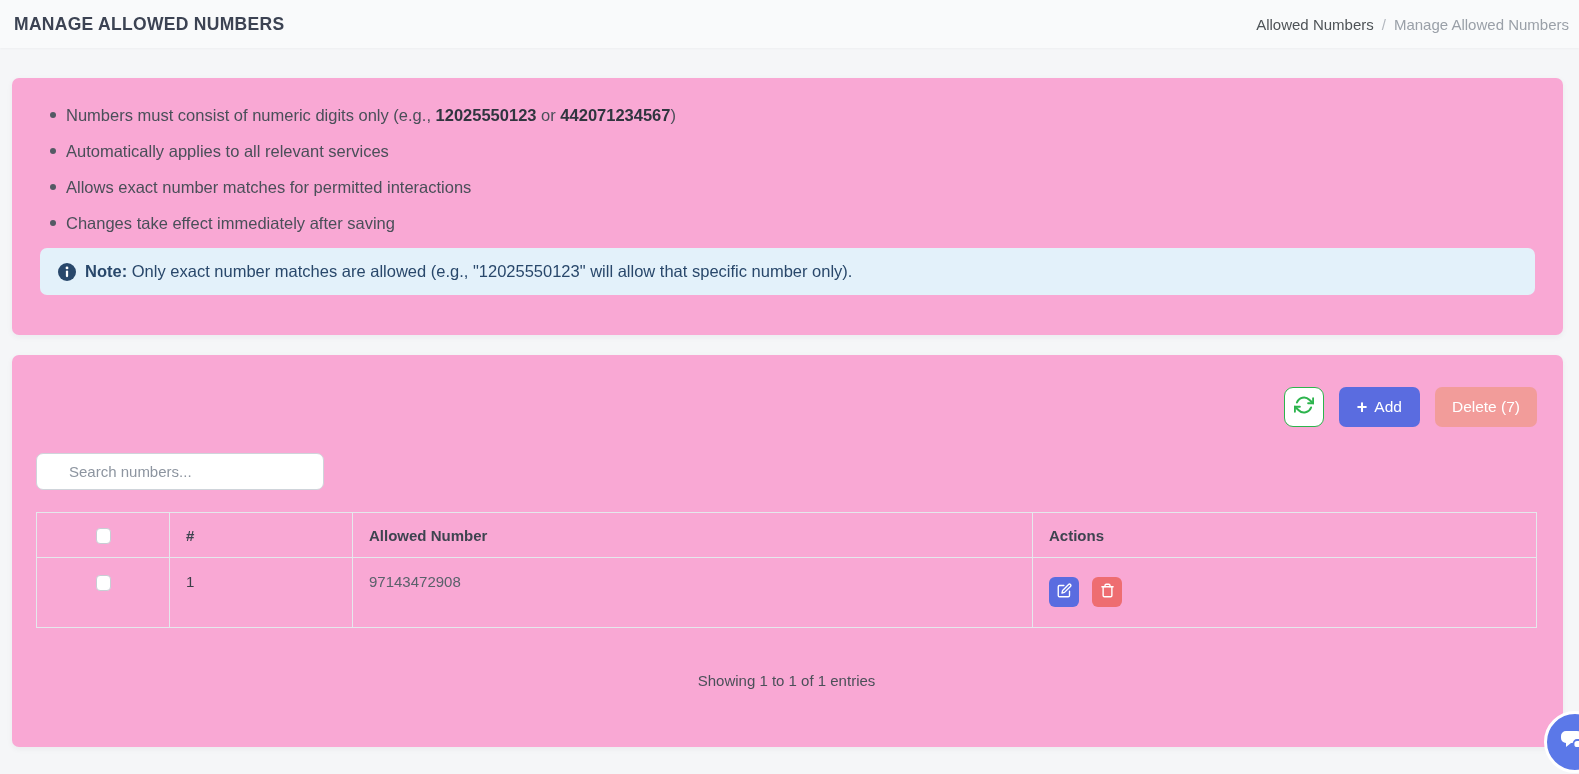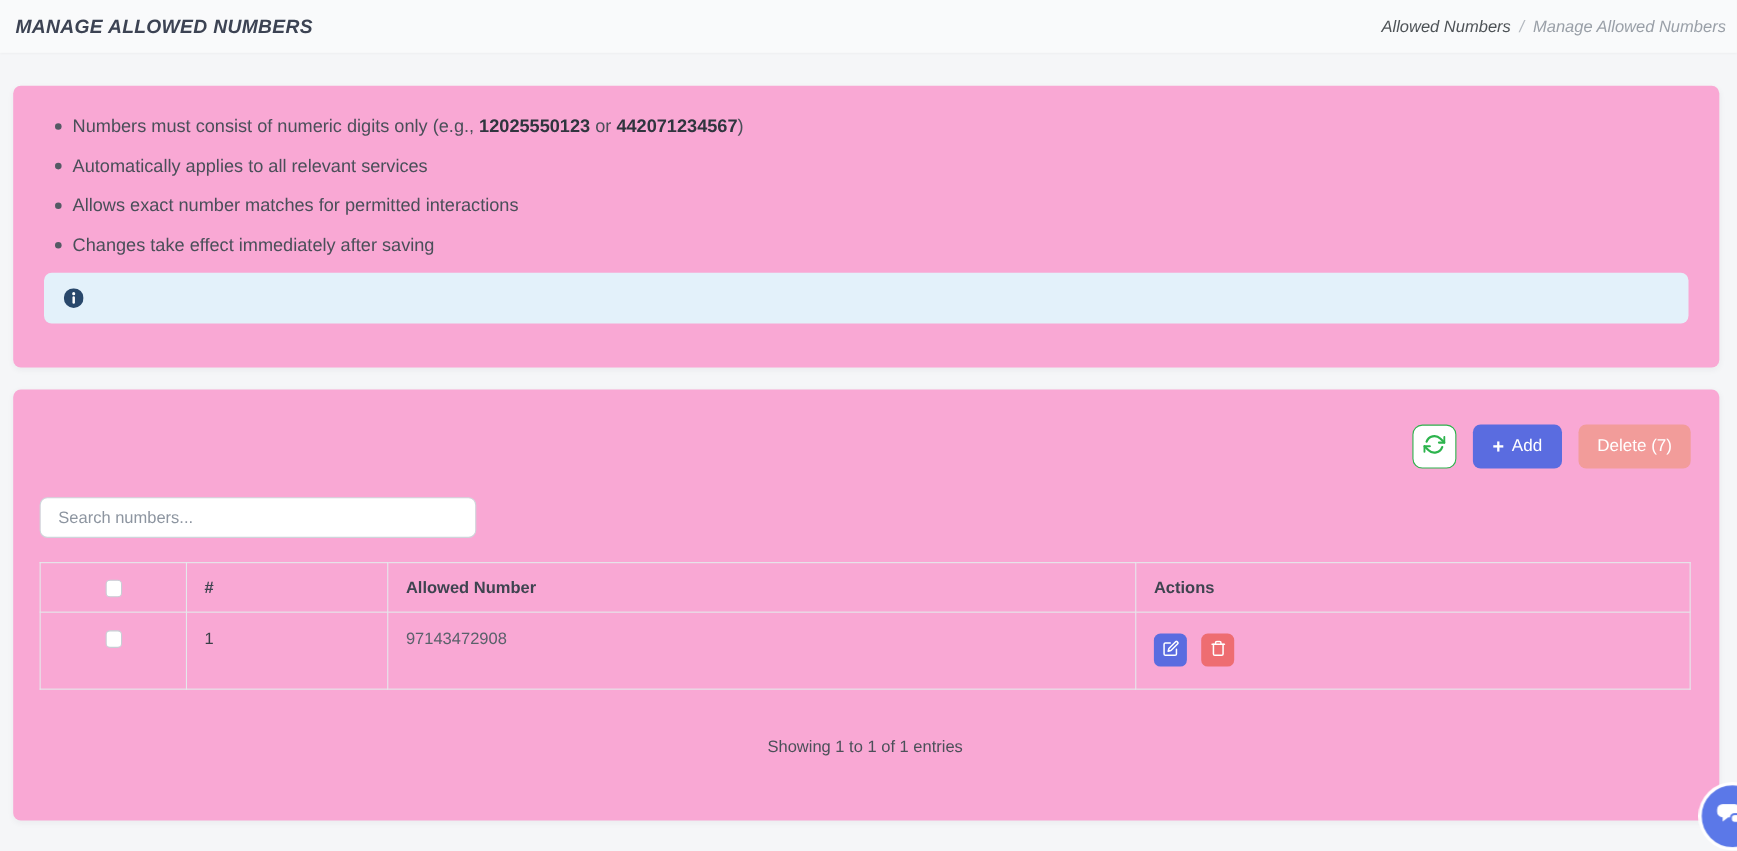--- a/index.html
+++ b/index.html
@@ -13,21 +13,20 @@
 
   
   .topbar {
     height: 48px;
     display: flex;
     align-items: center;
     justify-content: space-between;
     padding: 0 10px 0 14px;
     background: #f9fafb;
     box-shadow: 0 1px 2px rgba(0,0,0,0.03);
-    font-style: italic;
   }
   .page-title {
     font-size: 17.5px;
     font-weight: 700;
     letter-spacing: 0.3px;
     color: #3c4353;
   }
   .breadcrumb { font-size: 15px; color: #4e5357; display: flex; align-items: center; gap: 8px; }
   .breadcrumb .bc-parent { color: #4e5357; cursor: pointer; }
   .breadcrumb .bc-sep { color: #b3b8bf; }
@@ -110,25 +109,25 @@
     border: 1.6px solid #2db44d;
     border-radius: 9px;
   }
   .btn-add { background: #5a6ce0; padding: 0 18px; gap: 7px; }
   .btn-add .plus { font-size: 18px; font-weight: 700; line-height: 1; }
   .btn-delete { background: #f29c9a; padding: 0 17px; }
 
   
   .search {
     display: block;
-    width: 397px;
+    width: 288px;
     height: 37px;
     border: 1px solid #cfd4da;
     border-radius: 7px;
-    padding: 0 16px;
+    padding: 0 32px;
     font-family: "Liberation Sans", sans-serif;
     font-size: 15px;
     color: #4a4f59;
     outline: none;
     margin-bottom: 22px;
   }
   .search::placeholder { color: #8d95a0; }
 
   
   table {
@@ -234,20 +233,21 @@
     <li>Changes take effect immediately after saving</li>
   </ul>
   <div class="note">
     <span class="info-icon">
       <svg width="18" height="18" viewBox="0 0 16 16">
         <circle cx="8" cy="8" r="8" fill="#29486b"></circle>
         <circle cx="8" cy="4.4" r="1.25" fill="#ffffff"></circle>
         <rect x="7" y="6.6" width="2" height="6" rx="1" fill="#ffffff"></rect>
       </svg>
     </span>
+    <span><b>Note:</b> <span>Only exact number matches are allowed (e.g., "12025550123" will allow that specific number only).</span></span>
   </div>
 </section>
 
 <section class="card card-table">
   <div class="toolbar">
     <button class="btn btn-refresh">
       <span>
         <svg width="20" height="20" viewBox="0 0 24 24" fill="none" stroke="#2db44d" stroke-width="2.4" stroke-linecap="round" stroke-linejoin="round">
           <polyline points="23 4 23 10 17 10"></polyline>
           <polyline points="1 20 1 14 7 14"></polyline>

